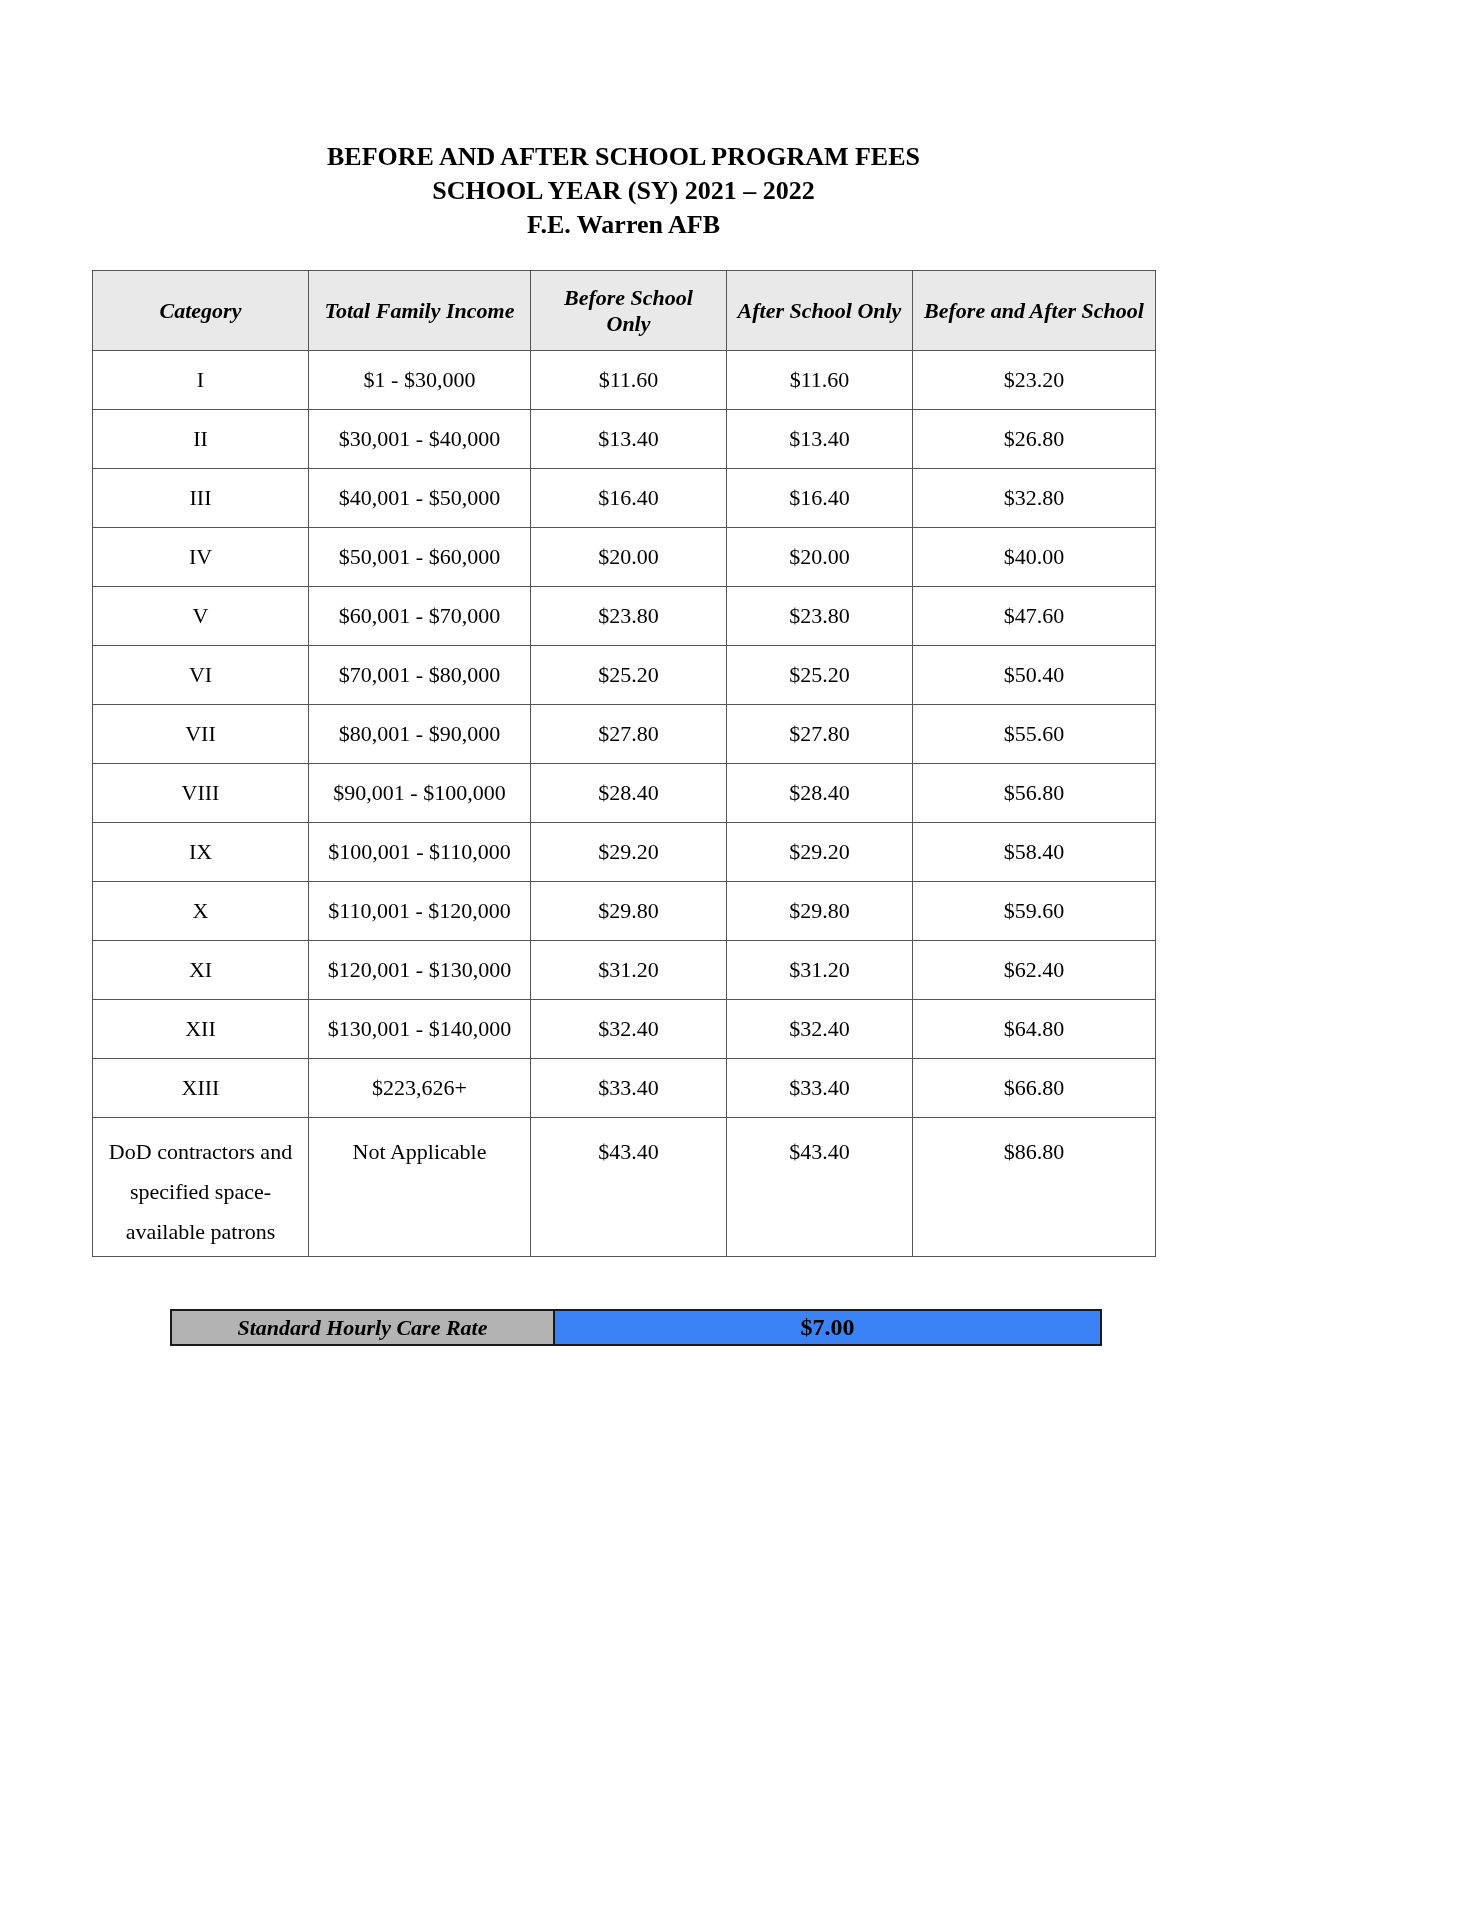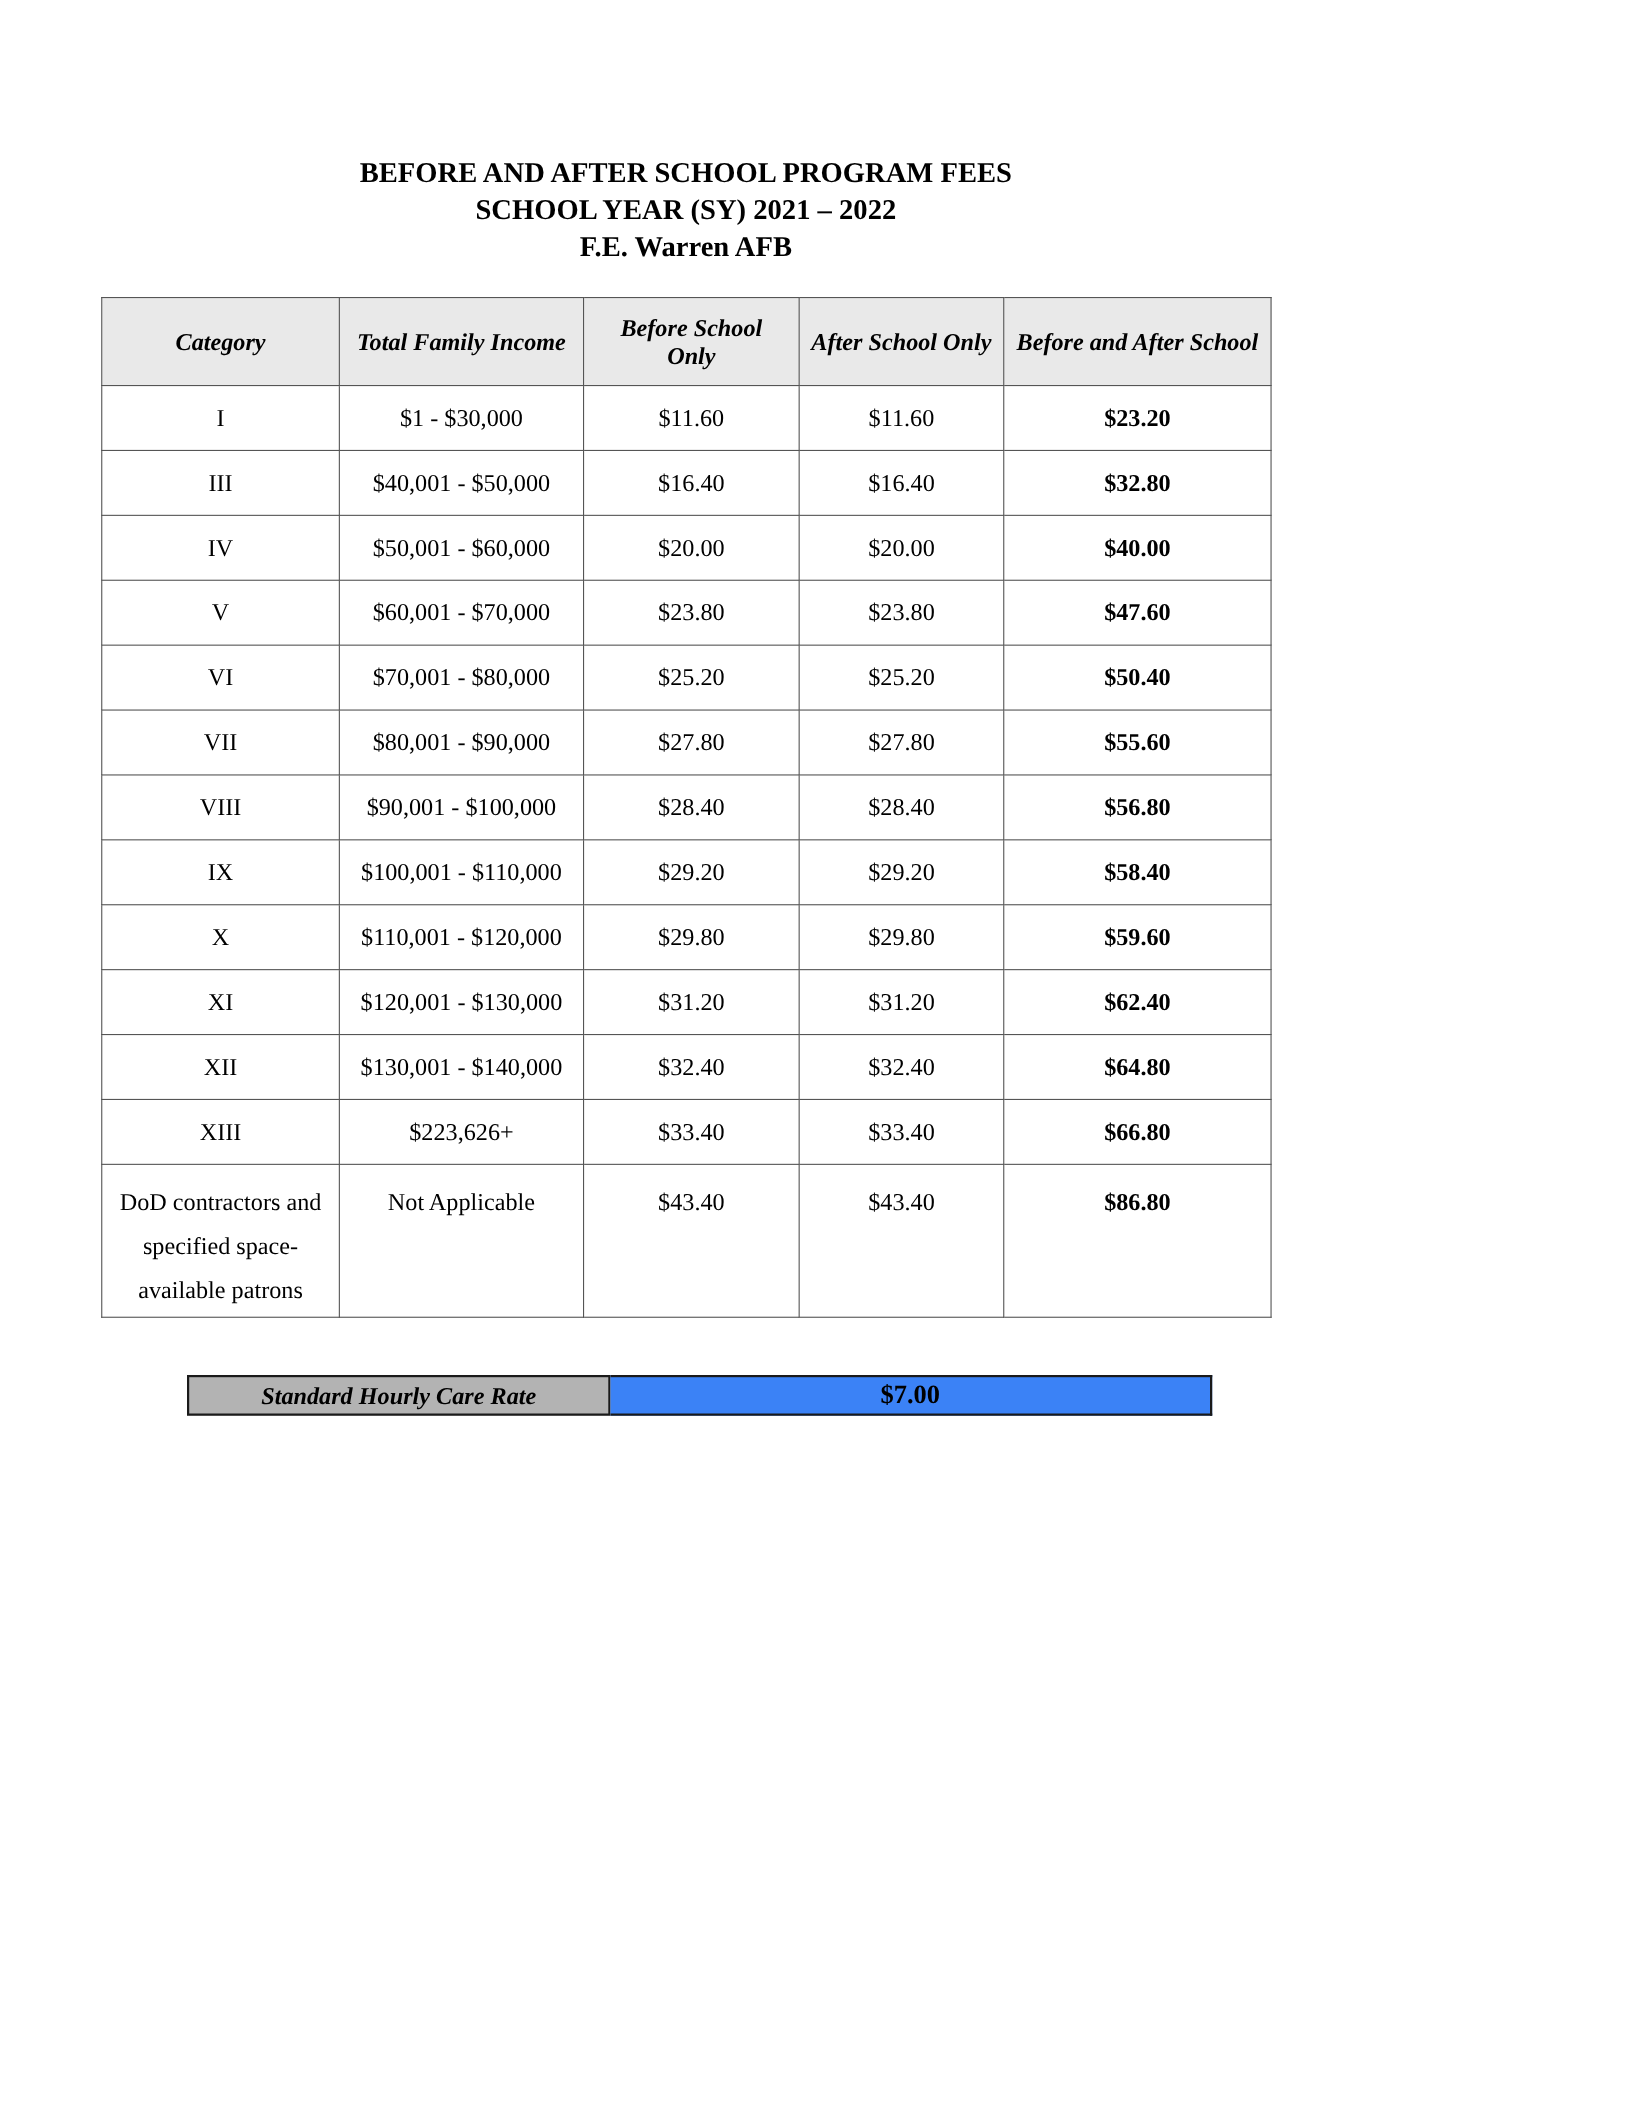--- a/index.html
+++ b/index.html
@@ -45,21 +45,21 @@
   }
   table.fees-table td {
     font-size: 22px;
     height: 59px;
     background: #ffffff;
   }
   .col-0 { width: 216px; }
   .col-1 { width: 222px; }
   .col-2 { width: 196px; }
   .col-3 { width: 186px; }
-  .col-4 { width: 243px; font-weight: bold; }
+  .col-4 { width: 243px; }
   tr.tall-row td {
     height: 137px;
     vertical-align: top;
     padding-top: 14px;
     line-height: 40px;
   }
   .hourly-rate {
     margin: 52px 0 12px 170px;
     width: 932px;
     height: 37px;
@@ -113,20 +113,27 @@
     </thead>
     <tbody id="fees-body">
         <tr>
           <td class="col-0">I</td>
           <td class="col-1">$1 - $30,000</td>
           <td class="col-2">$11.60</td>
           <td class="col-3">$11.60</td>
           <td class="col-4">$23.20</td>
         </tr>
         <tr>
+          <td class="col-0">II</td>
+          <td class="col-1">$30,001 - $40,000</td>
+          <td class="col-2">$13.40</td>
+          <td class="col-3">$13.40</td>
+          <td class="col-4">$26.80</td>
+        </tr>
+        <tr>
           <td class="col-0">III</td>
           <td class="col-1">$40,001 - $50,000</td>
           <td class="col-2">$16.40</td>
           <td class="col-3">$16.40</td>
           <td class="col-4">$32.80</td>
         </tr>
         <tr>
           <td class="col-0">IV</td>
           <td class="col-1">$50,001 - $60,000</td>
           <td class="col-2">$20.00</td>

